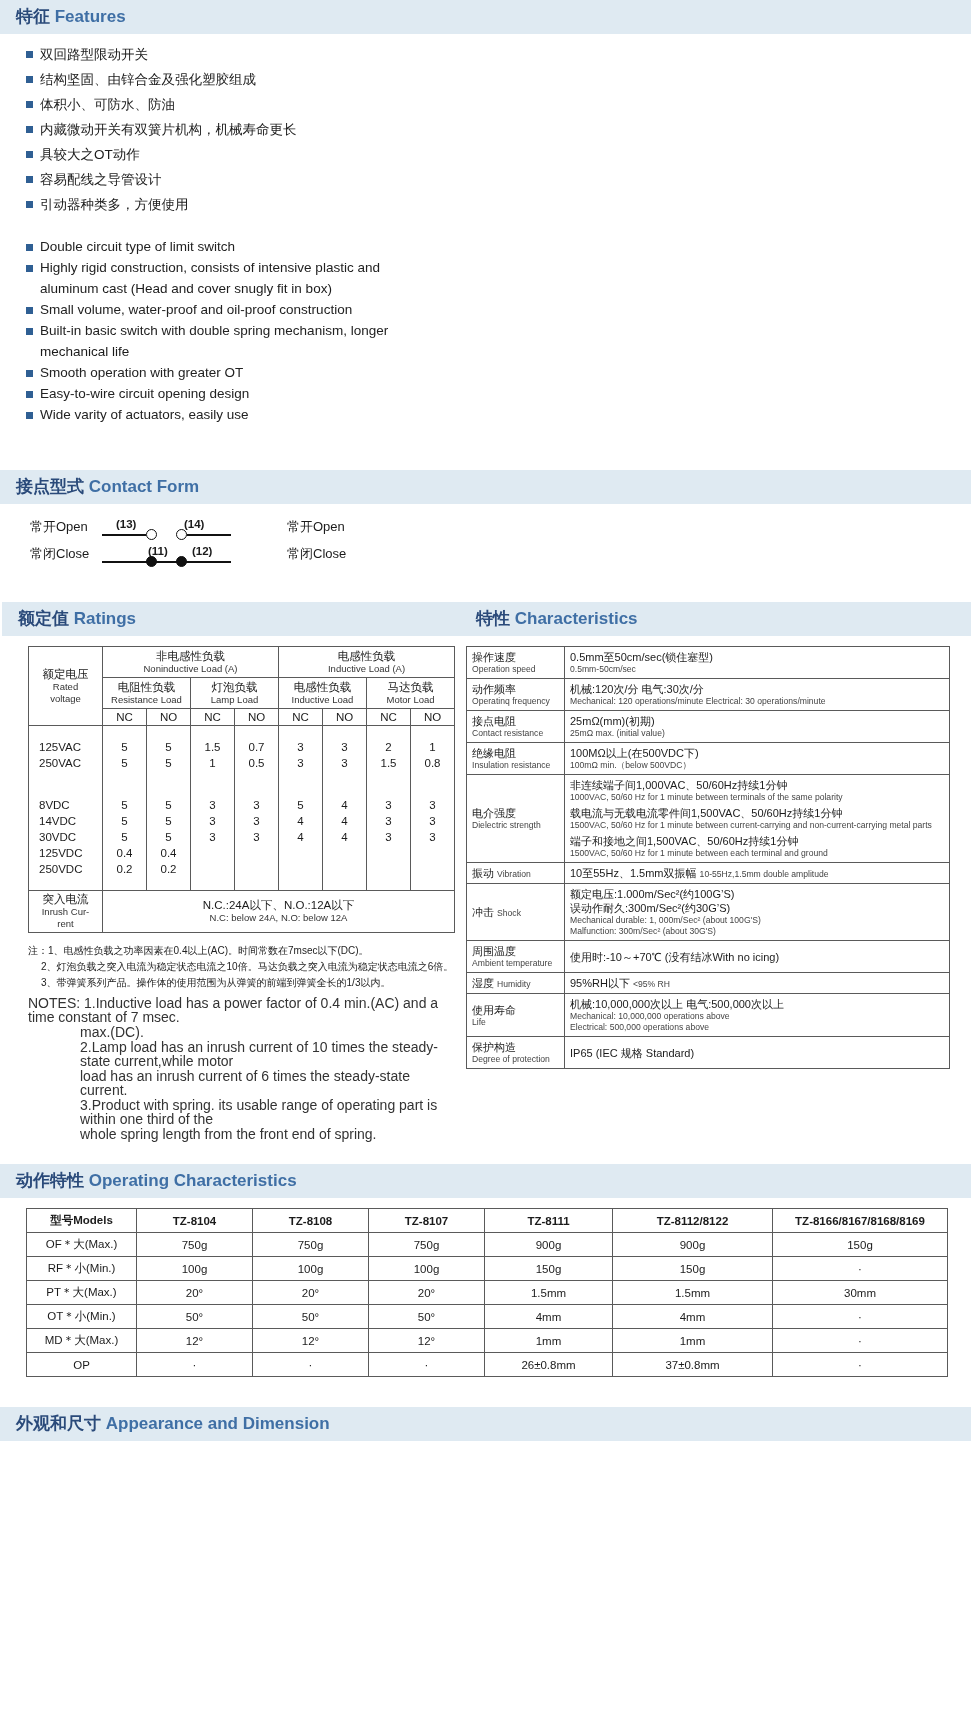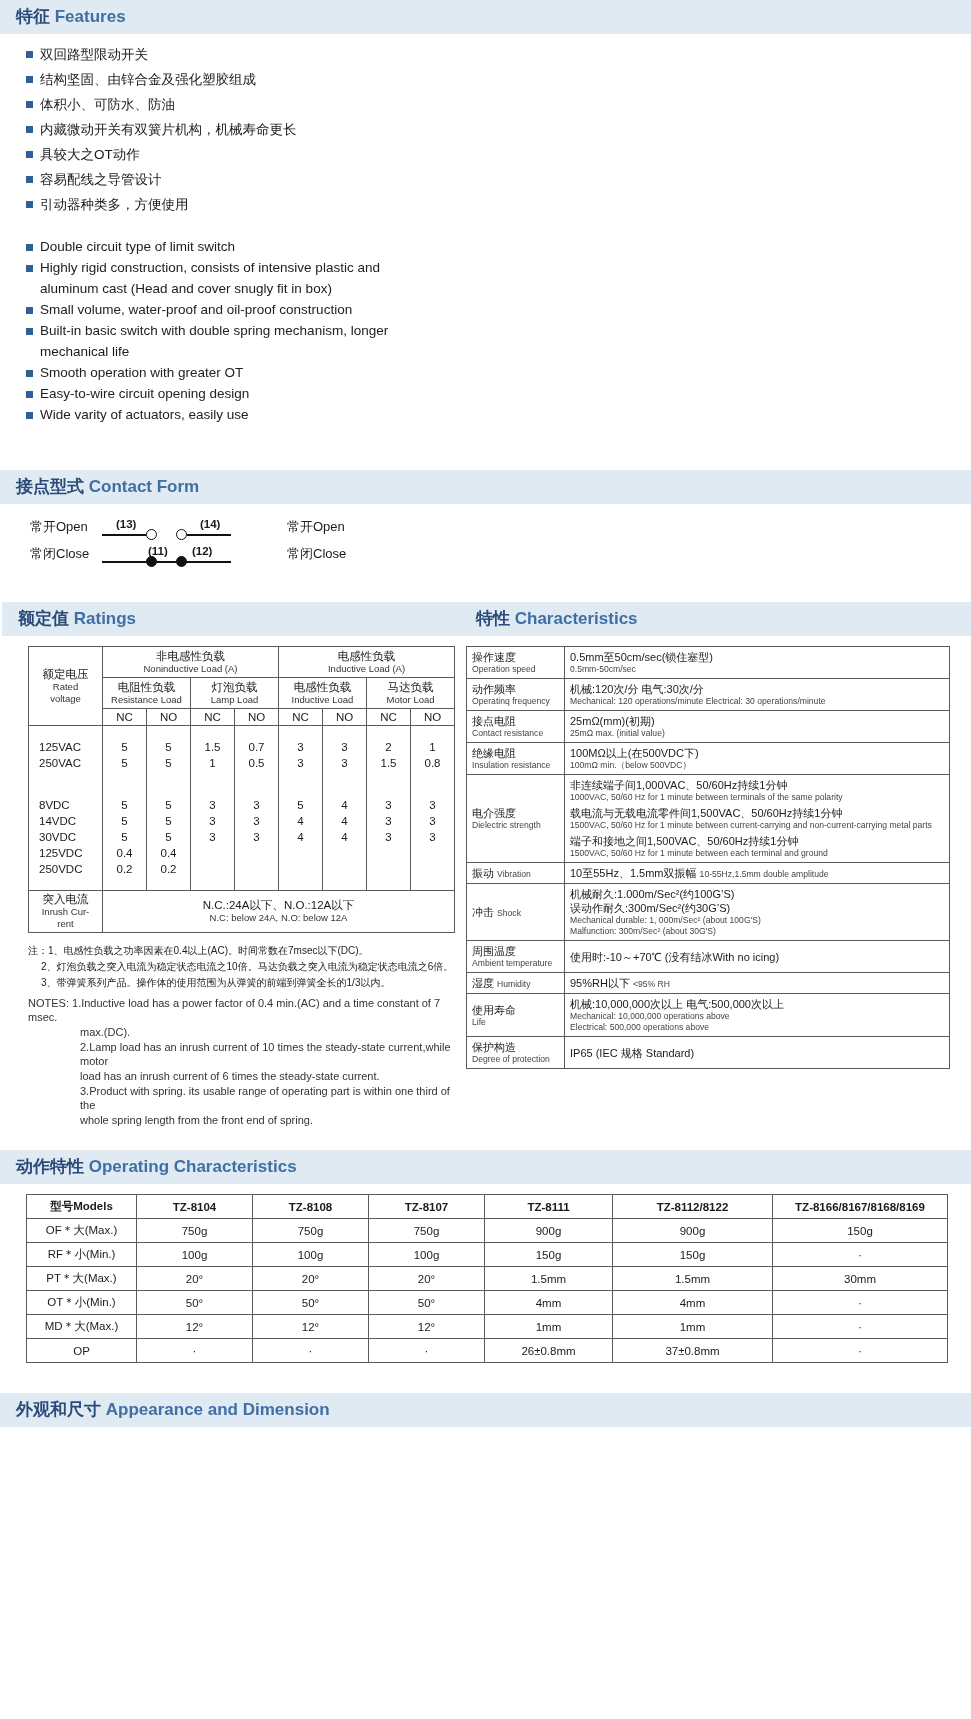--- a/index.html
+++ b/index.html
@@ -98,21 +98,21 @@
   .inrush .cn{line-height:13px;}
 
   .notes{
     width:426px;
     font-size:10px;
     line-height:14px;
     color:#222;
     margin-top:10px;
   }
   .notes .zh{font-size:10px;line-height:15px;}
-  .notes .en{font-size:11px;line-height:14px;color:#333;}
+  .notes .en{font-size:14px;line-height:14px;color:#333;}
   .notes p{margin:0 0 1px 0;}
   .notes .ind{padding-left:26px;text-indent:-13px;}
   .notes .ind3{padding-left:52px;}
 
   
   .chars{
     width:484px;
     font-size:11px;
     border:1px solid #5a5a5a;
     margin-top:10px;
@@ -188,21 +188,21 @@
   <div class="sec-head">
     <span>接点型式</span>
     <span class="en">Contact Form</span>
   </div>
 
   <div class="contact-wrap">
     <div class="cf-row">
       <div class="cf-label">常开Open</div>
       <div class="cf-diagram">
         <span class="cf-num" style="left:24px;top:0;">(13)</span>
-        <span class="cf-num" style="left:108px;top:0;">(14)</span>
+        <span class="cf-num" style="left:92px;top:0;">(14)</span>
         <span class="cf-line" style="left:10px;top:16px;width:44px;"></span>
         <span class="cf-line" style="left:95px;top:16px;width:44px;"></span>
         <span class="cf-dot" style="left:54px;top:11px;"></span>
         <span class="cf-dot" style="left:84px;top:11px;"></span>
       </div>
       <div class="cf-label right">常开Open</div>
     </div>
 
     <div class="cf-row">
       <div class="cf-label">常闭Close</div>
@@ -528,21 +528,21 @@
             <span class="inline-en">10-55Hz,1.5mm double amplitude</span>
           </td>
         </tr>
 
         <tr>
           <td class="key">
             <span class="cn" style="display:inline">冲击</span>
             <span class="en" style="display:inline">Shock</span>
           </td>
           <td>
-            <span class="v-cn">机械耐久:1.000m/Sec²(约100G’S)</span>
+            <span class="v-cn">额定电压:1.000m/Sec²(约100G’S)</span>
             <span class="v-cn">误动作耐久:300m/Sec²(约30G’S)</span>
             <span class="v-en">Mechanical durable: 1, 000m/Sec² (about 100G'S)</span>
             <span class="v-en">Malfunction: 300m/Sec² (about 30G'S)</span>
           </td>
         </tr>
 
         <tr>
           <td class="key">
             <span class="cn">周围温度</span>
             <span class="en">Ambient temperature</span>

